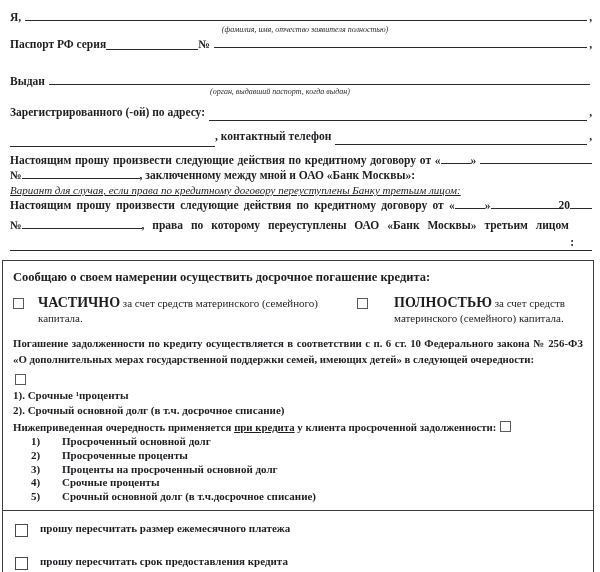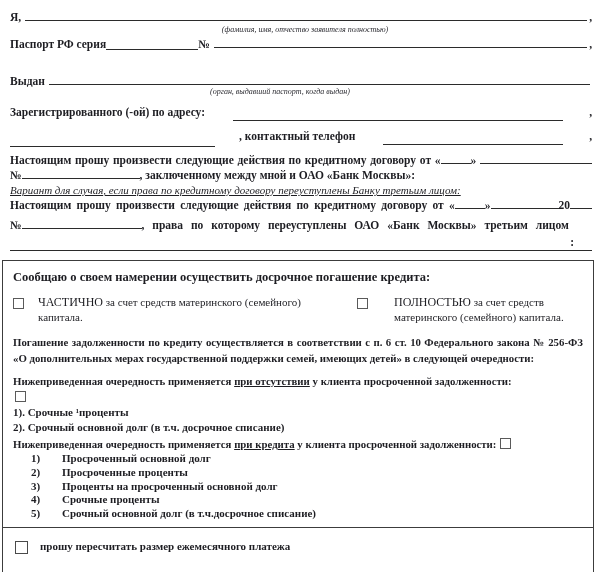--- a/index.html
+++ b/index.html
@@ -13,21 +13,21 @@
   .row{display:flex;align-items:flex-end;}
   .fill{flex:1;border-bottom:1.2px solid #2b2b2b;margin:0 2px 2px 4px;height:12px;}
   .ul{display:inline-block;border-bottom:1.2px solid #2b2b2b;height:10px;vertical-align:baseline;}
   .caption{
     font-weight:normal;font-style:italic;font-size:8px;text-align:center;
     color:#2a2a30;line-height:10px;
   }
   .cap1{width:430px;margin-left:80px;}
   .cap2{width:420px;margin-left:60px;margin-bottom:4px;}
   .mb2{margin-bottom:2px;} .mb6{margin-bottom:6px;} .mb10{margin-bottom:22px;}
-  .lh22{line-height:22px;gap:24px;}
+  .lh22{line-height:22px;}
   .req{line-height:15px;text-align:justify;text-align-last:justify;}
   .reqleft{line-height:15px;}
   .variant{
     font-weight:normal;font-style:italic;text-decoration:underline;
     line-height:15px;font-size:11px;
   }
   .nowrapline{white-space:nowrap;word-spacing:5px;line-height:15px;margin-top:5px;}
   .colon-line{
     border-bottom:1.5px solid #2b2b2b;text-align:right;padding-right:18px;
     line-height:13px;height:14px;margin-top:3px;
@@ -43,35 +43,35 @@
   .opt{display:flex;align-items:flex-start;}
   .opt-left{width:330px;}
   .opt-right{flex:1;padding-left:14px;gap:12px;}
   .cb{
     display:inline-block;width:9px;height:9px;border:1.1px solid #5a5a5a;
     background:#fff;flex:0 0 auto;margin-top:3px;
   }
   .cb-inline{margin:0 0 -1px 4px;}
   .cb-big{width:11px;height:11px;border-color:#4a4a4a;}
   .opt-label{font-weight:normal;font-size:11px;line-height:15px;margin-left:14px;}
-  .opt-label .optbold{font-weight:normal;font-size:12px;}
+  .opt-label .optbold{font-weight:bold;font-size:14px;}
   .opt-right .opt-label{max-width:205px;}
   .law{font-size:10.8px;line-height:16px;text-align:justify;margin-bottom:7px;}
   .orderline{font-size:10.8px;line-height:16px;}
   .uline{text-decoration:underline;}
   .cbrow{margin:2px 0 1px 2px;line-height:12px;}
   .item1{font-size:11px;line-height:14.5px;}
   .item2{display:flex;font-size:11px;line-height:13.8px;}
   .item2 .num{width:18px;margin-left:18px;flex:0 0 auto;}
   .item2 .itxt{margin-left:13px;}
   .recalc{
     border-top:1.4px solid #3c3c3c;margin:6px -10px 0 -10px;
     padding:10px 10px 0 12px;
   }
-  .recalc-row{display:flex;align-items:flex-end;margin-bottom:17px;}
+  .recalc-row{display:flex;align-items:center;margin-bottom:17px;}
   .recalc-row .rtxt{margin-left:12px;font-size:11px;line-height:15px;}
 </style>
 </head>
 <body>
 
 <div class="page">
   <div class="top">
 
     <div class="row mb2">
       <span>Я,</span>
@@ -135,23 +135,20 @@
         <span class="opt-label"><span class="optbold">ЧАСТИЧНО</span><span> за счет средств материнского (семейного) капитала.</span></span>
       </div>
       <div class="opt opt-right">
         <span class="cb"></span>
         <span class="opt-label"><span class="optbold">ПОЛНОСТЬЮ</span><span> за счет средств материнского (семейного) капитала.</span></span>
       </div>
     </div>
 
     <div class="law">Погашение задолженности по кредиту осуществляется в соответствии с п. 6 ст. 10 Федерального закона № 256-ФЗ «О дополнительных  мерах государственной поддержки семей, имеющих детей» в  следующей очередности:</div>
 
-    <div class="orderline">
-      <span>Нижеприведенная очередность применяется </span><span class="uline">при отсутствии</span><span> у клиента просроченной задолженности:</span>
-    </div>
 
     <div class="cbrow">
       <span class="cb" style="margin-top:0"></span>
     </div>
 
     <div class="item1">
       <span>1).</span><span> Срочные ¹проценты</span>
     </div>
     <div class="item1">
       <span>2).</span><span> Срочный основной долг (в т.ч. досрочное списание)</span>

